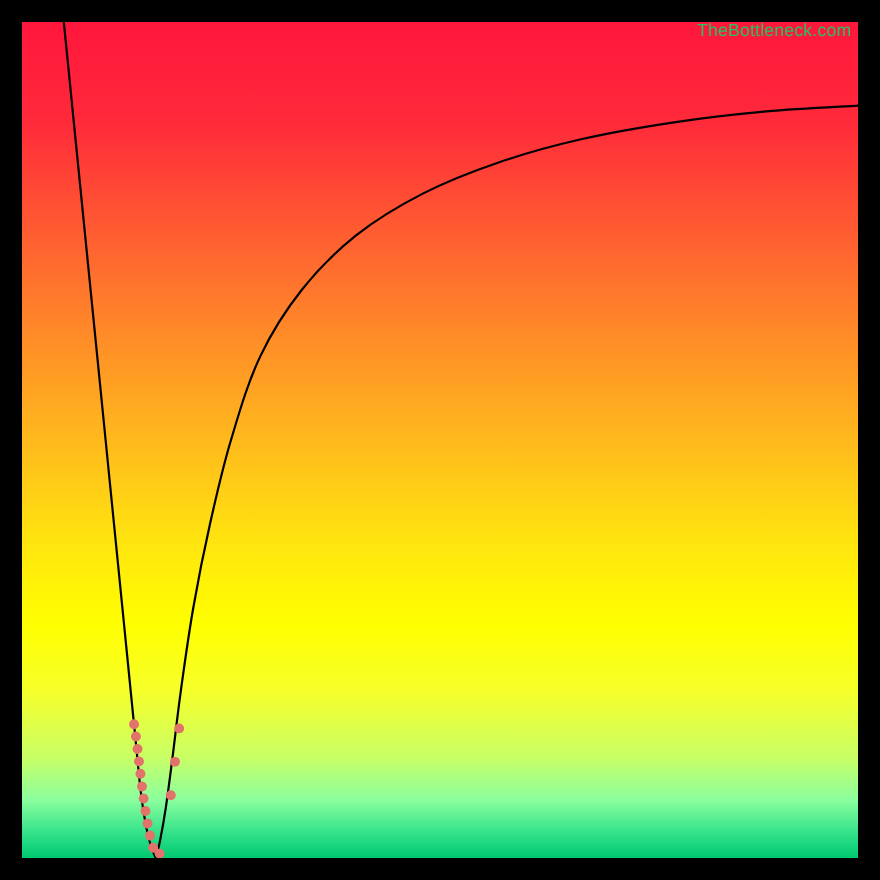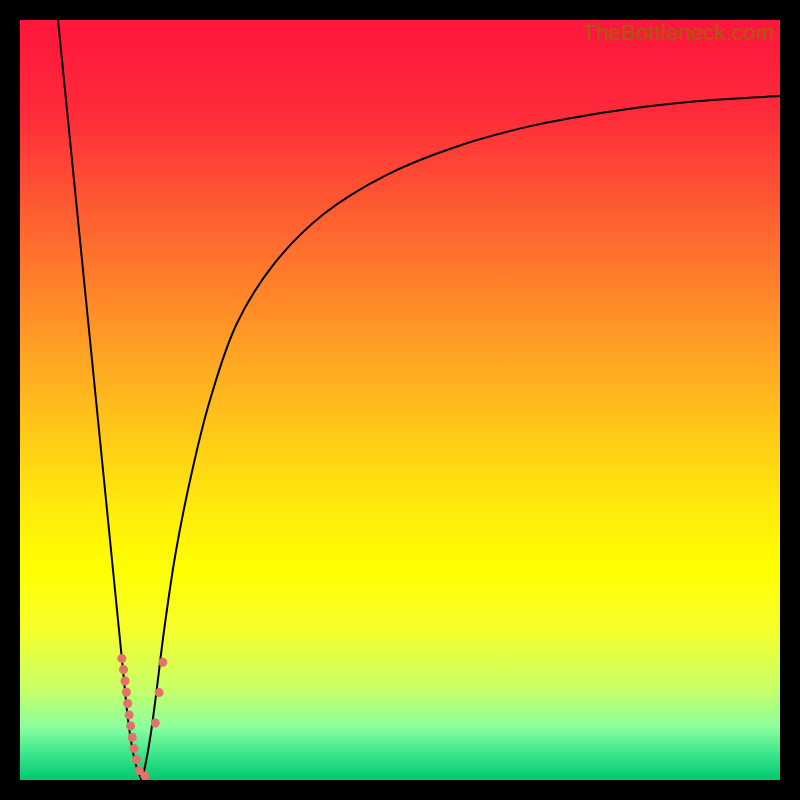--- a/index.html
+++ b/index.html
@@ -20,22 +20,22 @@
   .plot {
     position: absolute;
     left: 20px; top: 20px;
     width: 760px; height: 760px;
     overflow: hidden;
   }
   .watermark {
     position: absolute;
     top: 0;
     right: 6px;
-    color: #a16207;
-    font-size: 22px;
+    color: #22c55e;
+    font-size: 16px;
     font-weight: 500;
     letter-spacing: 0.2px;
     z-index: 10;
     user-select: none;
   }
 </style>
 </head>
 <body>
 
 <div class="frame">

